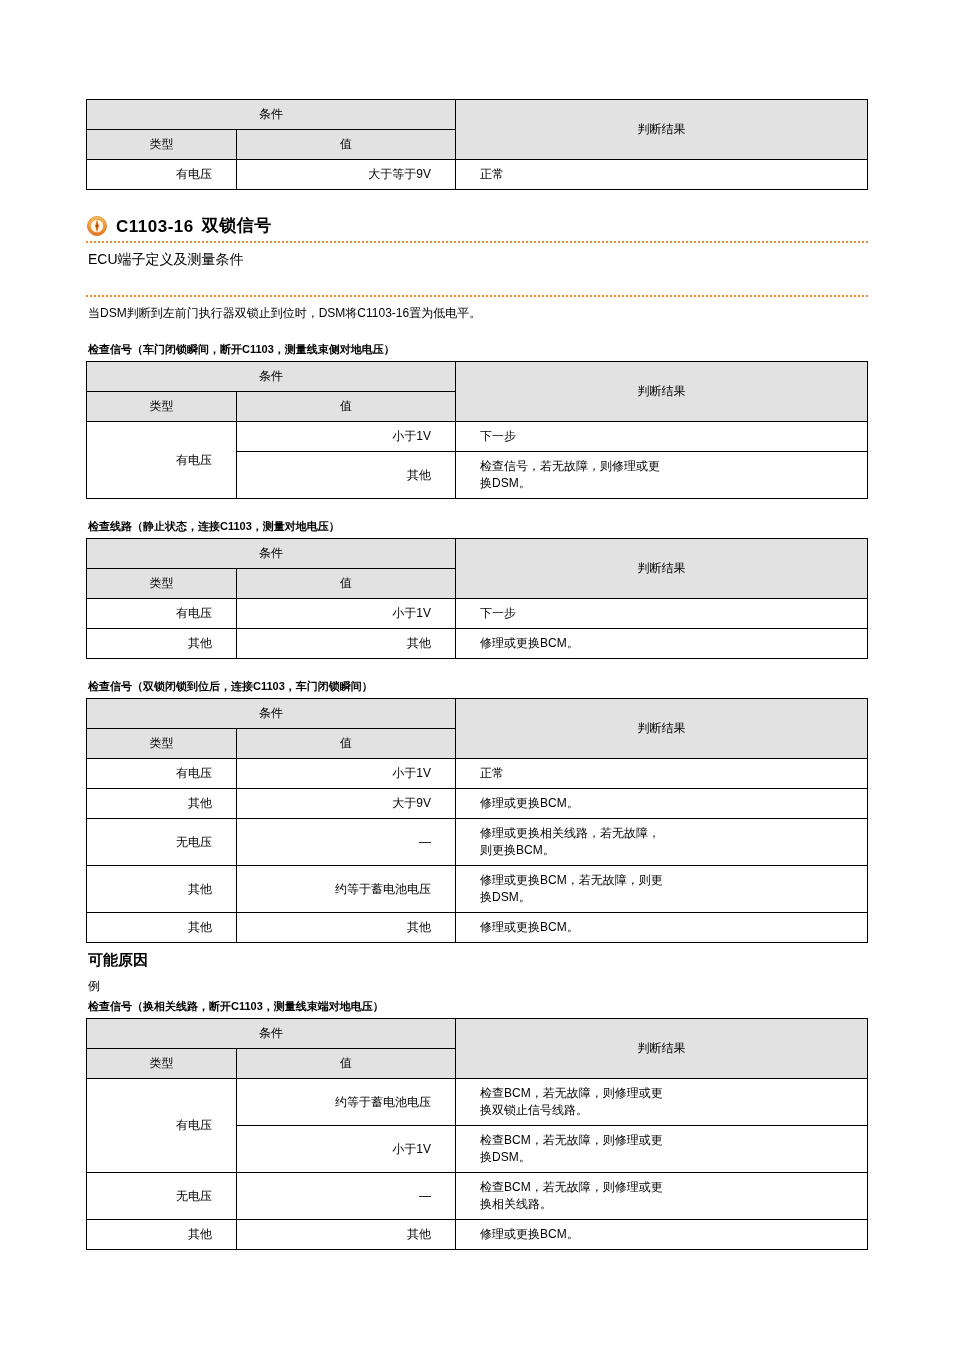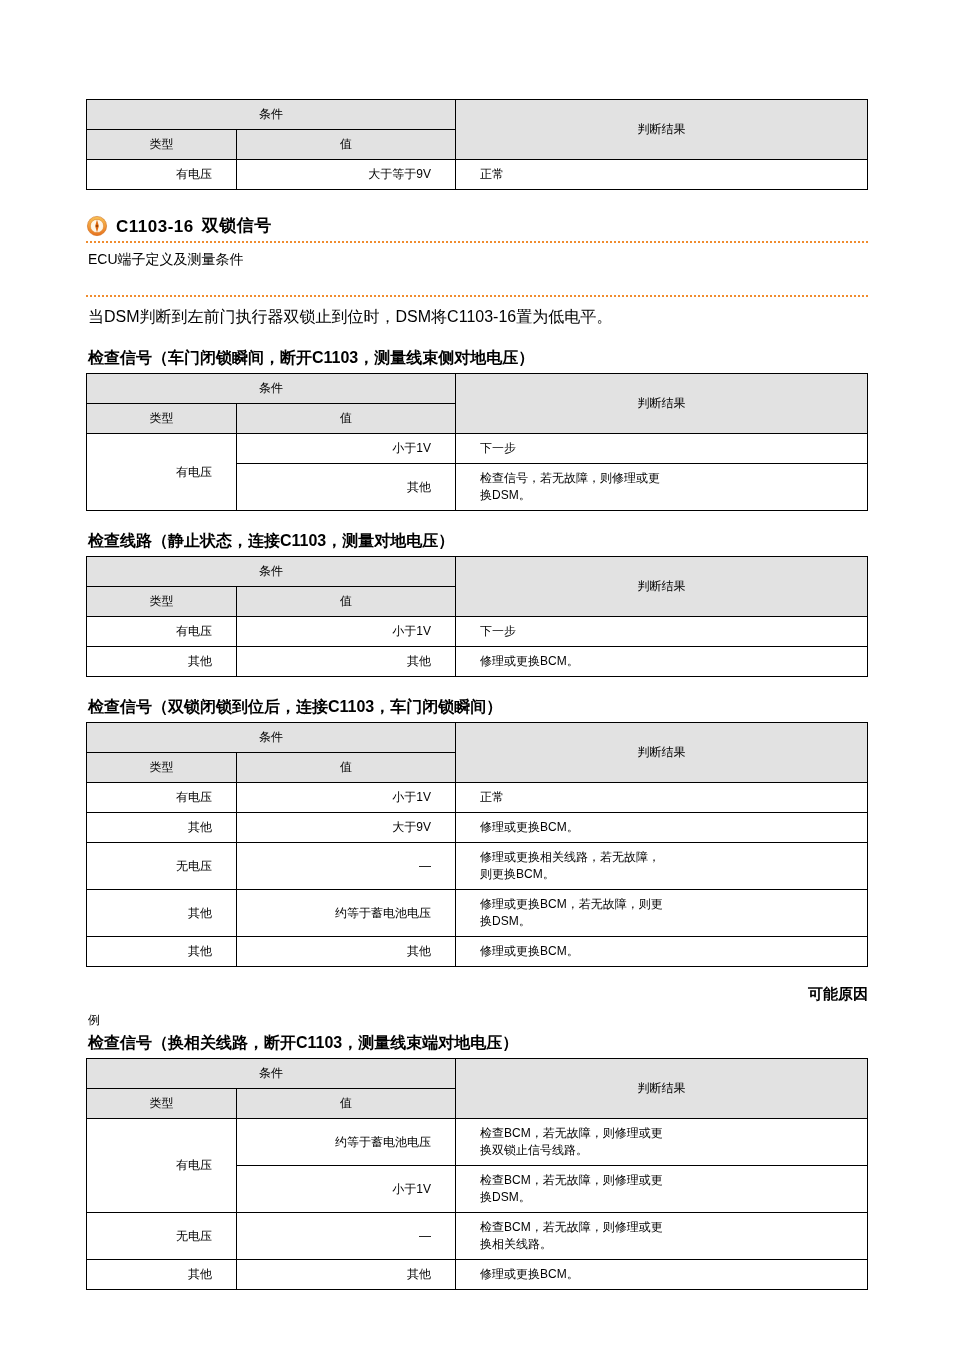--- a/index.html
+++ b/index.html
@@ -23,30 +23,29 @@
     padding: 6px 24px;
     vertical-align: middle;
     font-weight: normal;
     text-align: left;
   }
   table.tbl .hdrrow td { background: #e2e2e2; text-align: center; }
   table.tbl .center { text-align: right; }
   .section-title {
     font-size: 15px;
     font-weight: bold;
-    margin: 18px 0 4px 2px;
-    text-align: right;
+    margin: 8px 0 4px 2px;
   }
   .sub-title {
-    font-size: 16px;
+    font-size: 11px;
     font-weight: bold;
     margin: 20px 0 0 2px;
   }
   .intro {
-    font-size: 16px;
+    font-size: 12px;
     margin: 6px 0 4px 2px;
     line-height: 1.45;
   }
   .heading-row {
     display: flex;
     align-items: flex-end;
     margin: 24px 0 0 0;
     gap: 8px;
   }
   .heading-row .icon {

